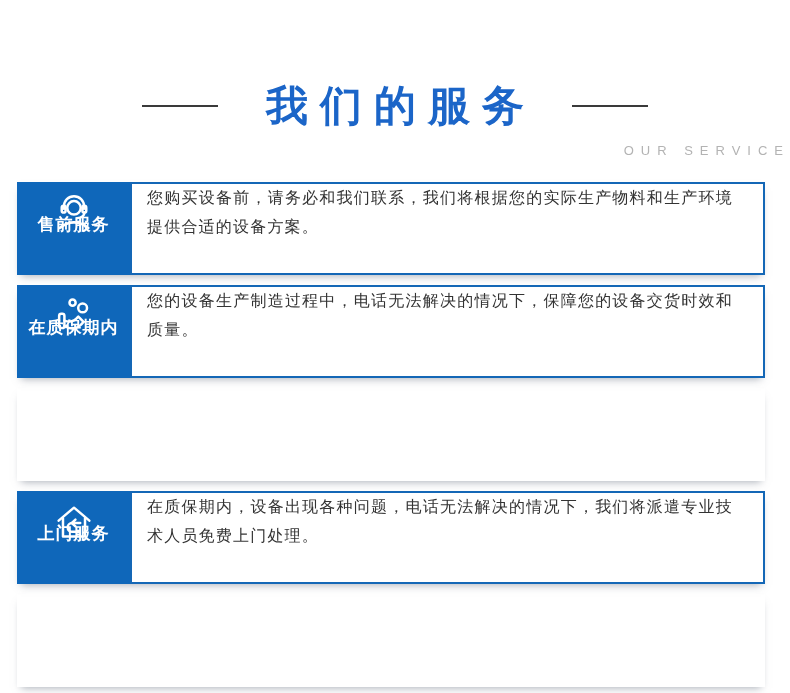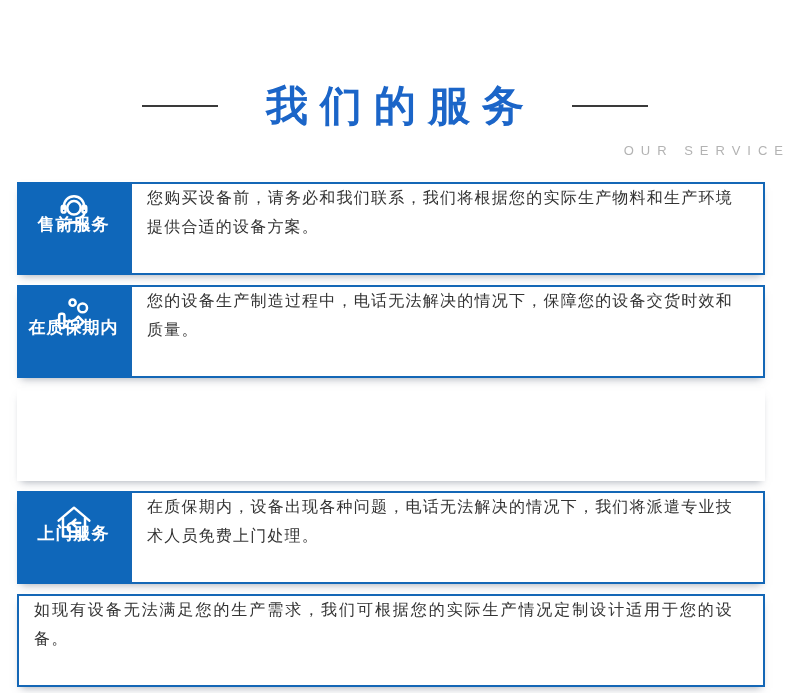--- a/index.html
+++ b/index.html
@@ -113,19 +113,16 @@
             </svg>
           </span>
         <span class="tile-label">上门服务</span>
       </div>
       <div class="desc-box">
         <div class="desc">在质保期内，设备出现各种问题，电话无法解决的情况下，我们将派遣专业技术人员免费上门处理。</div>
       </div>
     </div>
 
     <div class="service-row">
-      <div class="desc-box">
-        <div class="desc">如现有设备无法满足您的生产需求，我们可根据您的实际生产情况定制设计适用于您的设备。</div>
-      </div>
     </div>
   </div>
 
 </div>
 
 </body></html>

